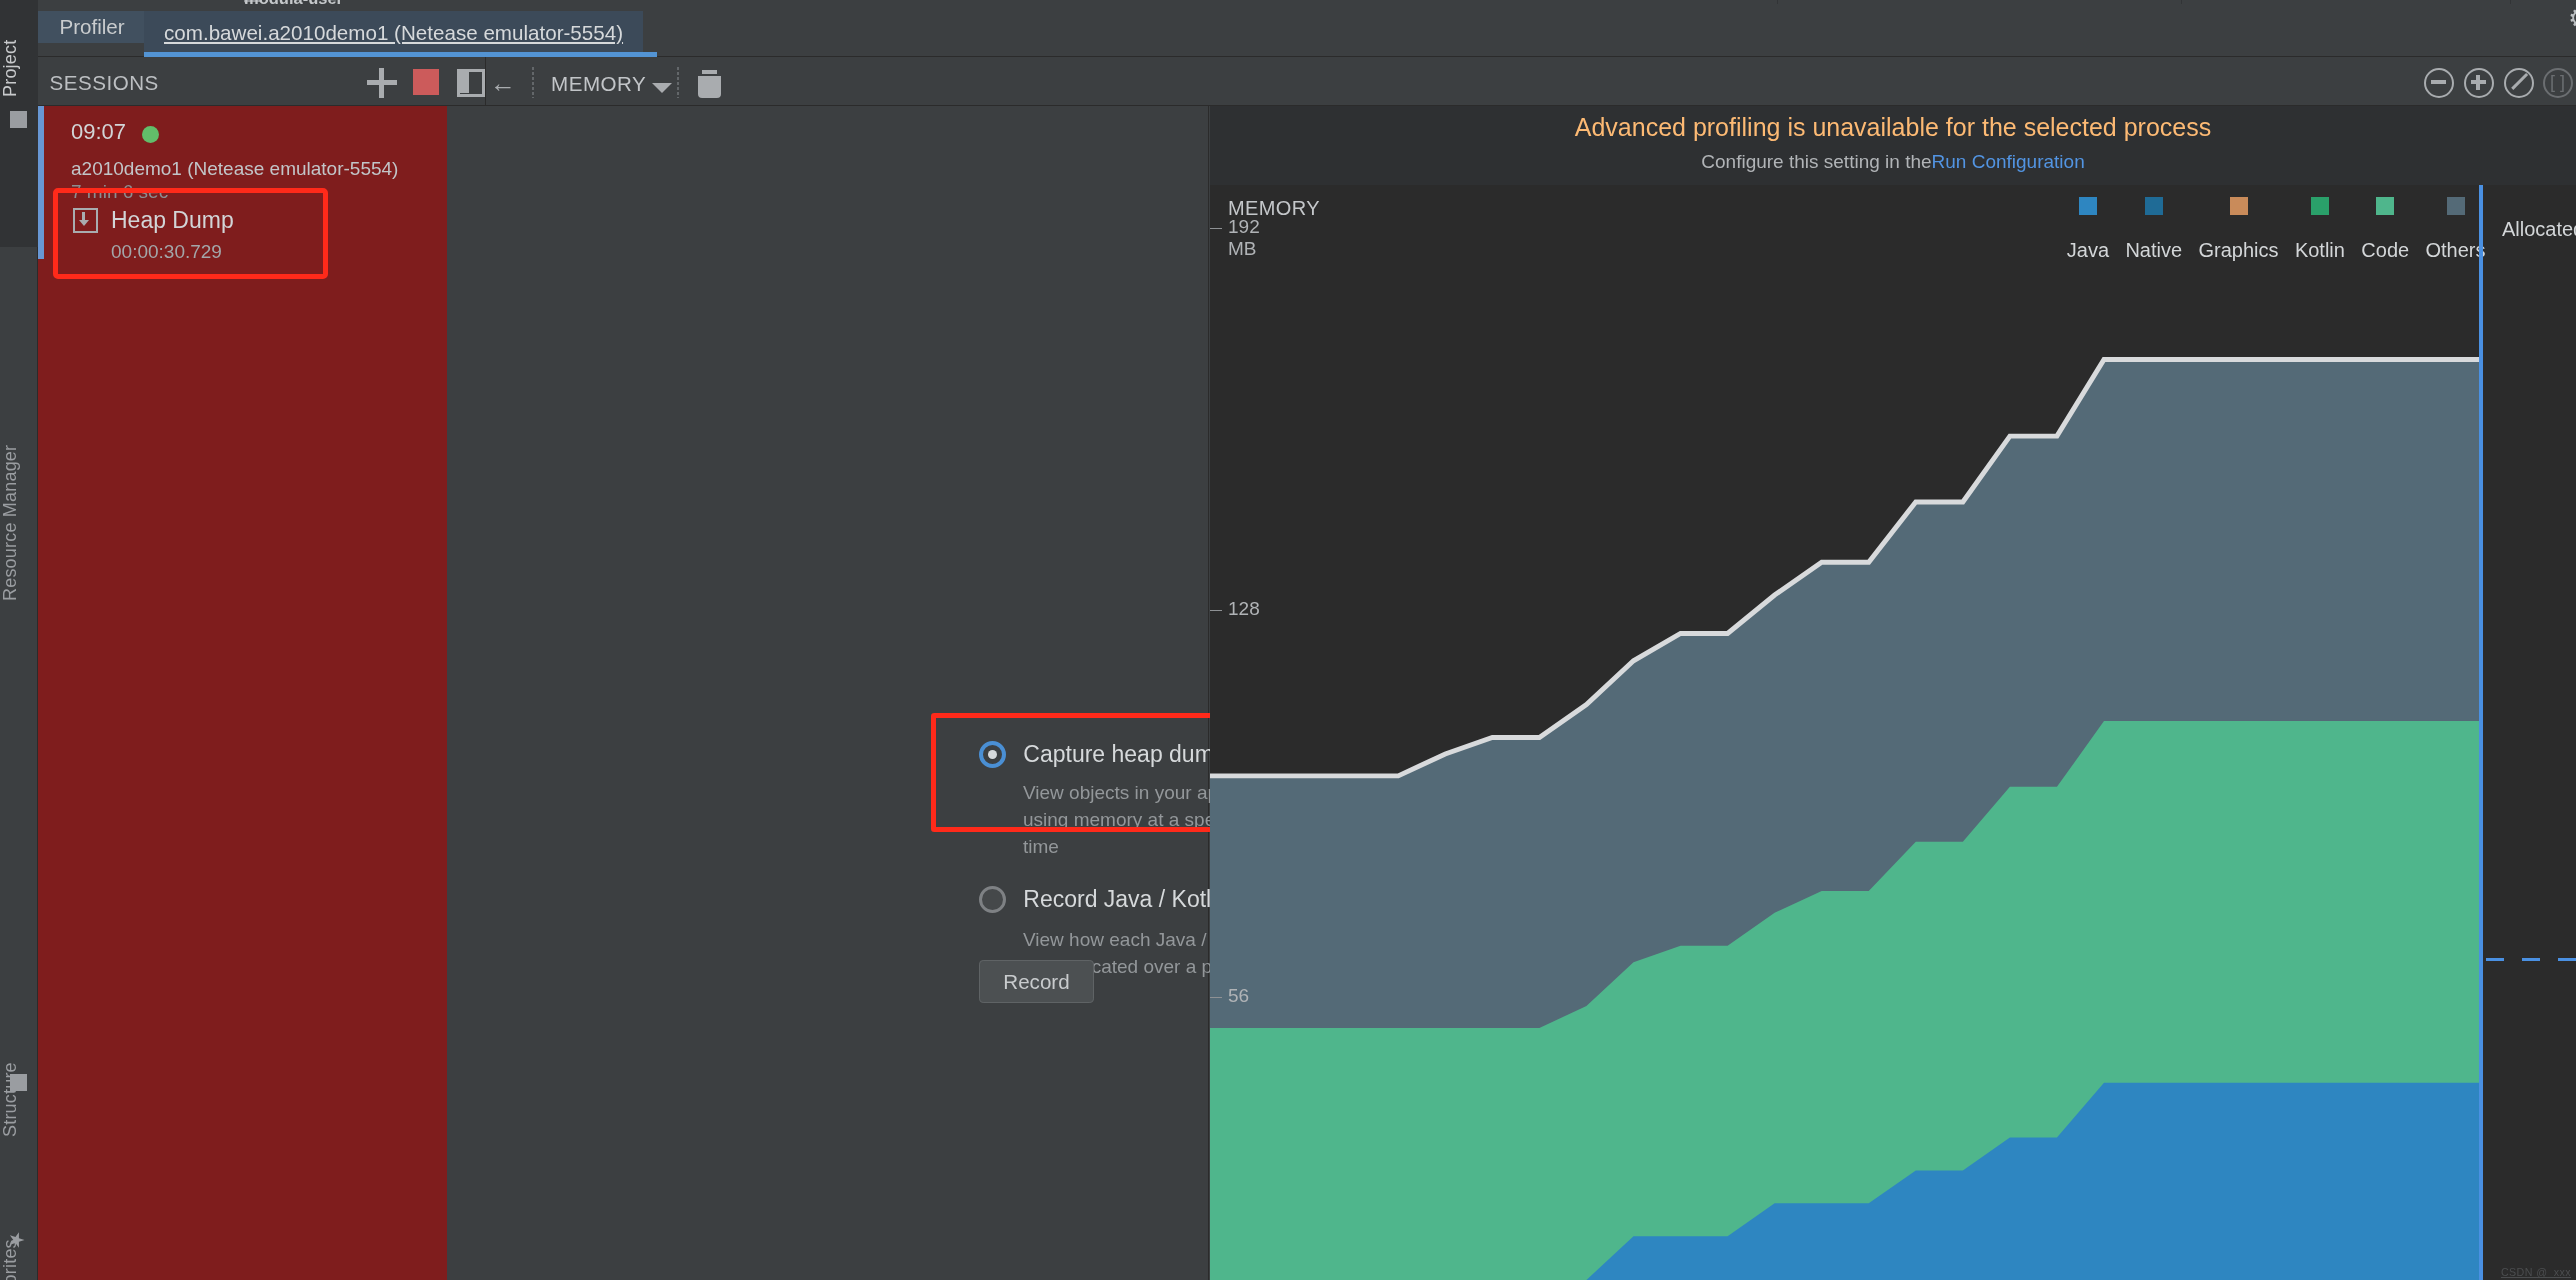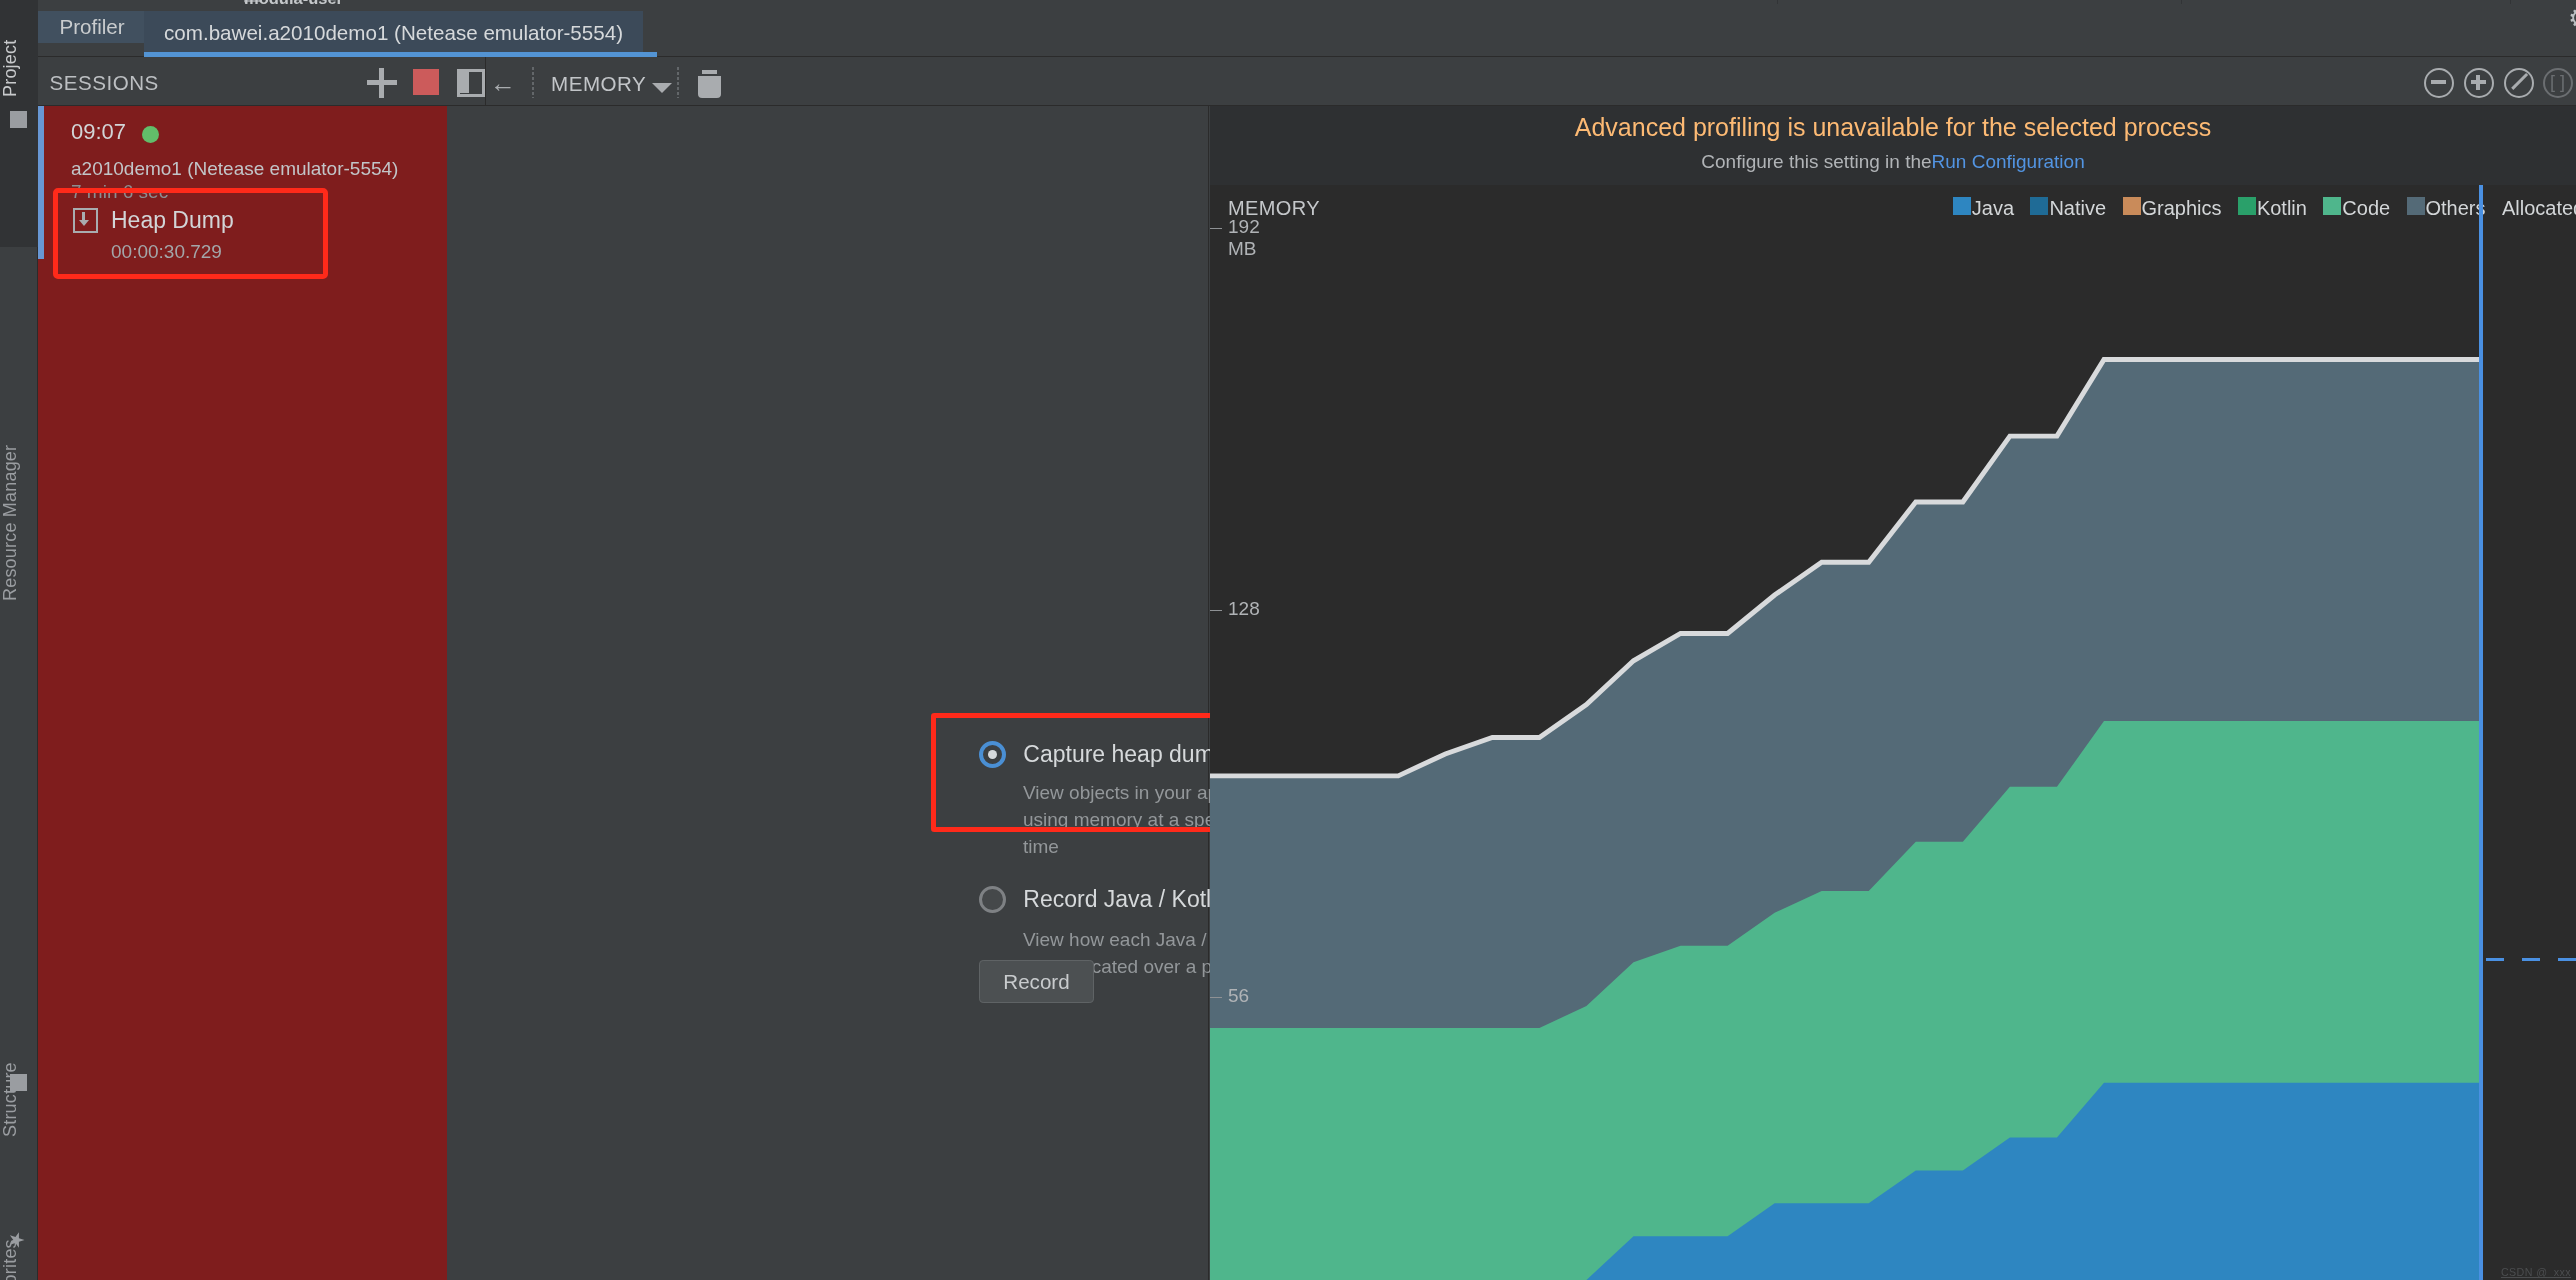--- a/index.html
+++ b/index.html
@@ -59,21 +59,21 @@
     background: #3c3f41; border-bottom: 0.8px solid #2b2b2b;
   }
   .tab-profiler {
     position: absolute; left: 0px; top: 0px; height: 32px;
     padding: 0 21.4px; display: flex; align-items: center;
     background: #41505f; color: #c9ccce; font-size: 20.6px;
   }
   .tab-process {
     position: absolute; left: 106px; top: 0px; height: 44px;
     padding: 0 20px; display: flex; align-items: center;
-    background: #3c4a59; color: #d6d9db; font-size: 20.6px; white-space: nowrap;
+    background: #3c4a59; color: #d6d9db; font-size: 20.6px; white-space: nowrap; text-decoration: underline;
   }
   .tab-underline {
     position: absolute; left: 106px; top: 41px; width: 513px; height: 5px;
     background: #5394d4;
   }
 
   
   .toolbar {
     position: absolute; left: 38px; top: 57px; width: 2538px; height: 49px;
     background: #3c3f41; border-bottom: 0.8px solid #2b2b2b;
@@ -248,21 +248,21 @@
   }
   .adv-link { color: #5294e2; }
   .chart-memory-label {
     position: absolute; left: 18px; top: 91px;
     color: #c4c7ca; font-size: 20px; letter-spacing: 0.4px; z-index: 6;
   }
   .legend {
     position: absolute; right: -8.2px; top: 91px; display: flex;
     align-items: center; gap: 8.2px; z-index: 6; white-space: nowrap;
   }
-  .legend-item { display: flex; gap: 1px; margin-right: 8.2px; }
+  .legend-item { display: flex; align-items: center; gap: 24px; margin-right: 8.2px; flex-direction: column; }
   .legend-swatch { width: 18px; height: 18px; }
   .legend-text { color: #d3d6d8; font-size: 20px; }
   .legend-alloc { color: #d3d6d8; font-size: 20px; }
 
   .axis-tick {
     position: absolute; left: 0px; color: #b0b3b6; font-size: 19px; z-index: 5;
   }
   .axis-tick .dash {
     position: absolute; left: 0px; top: 11.5px; width: 11.5px; height: 1.6px; background: #8e9194;
   }

